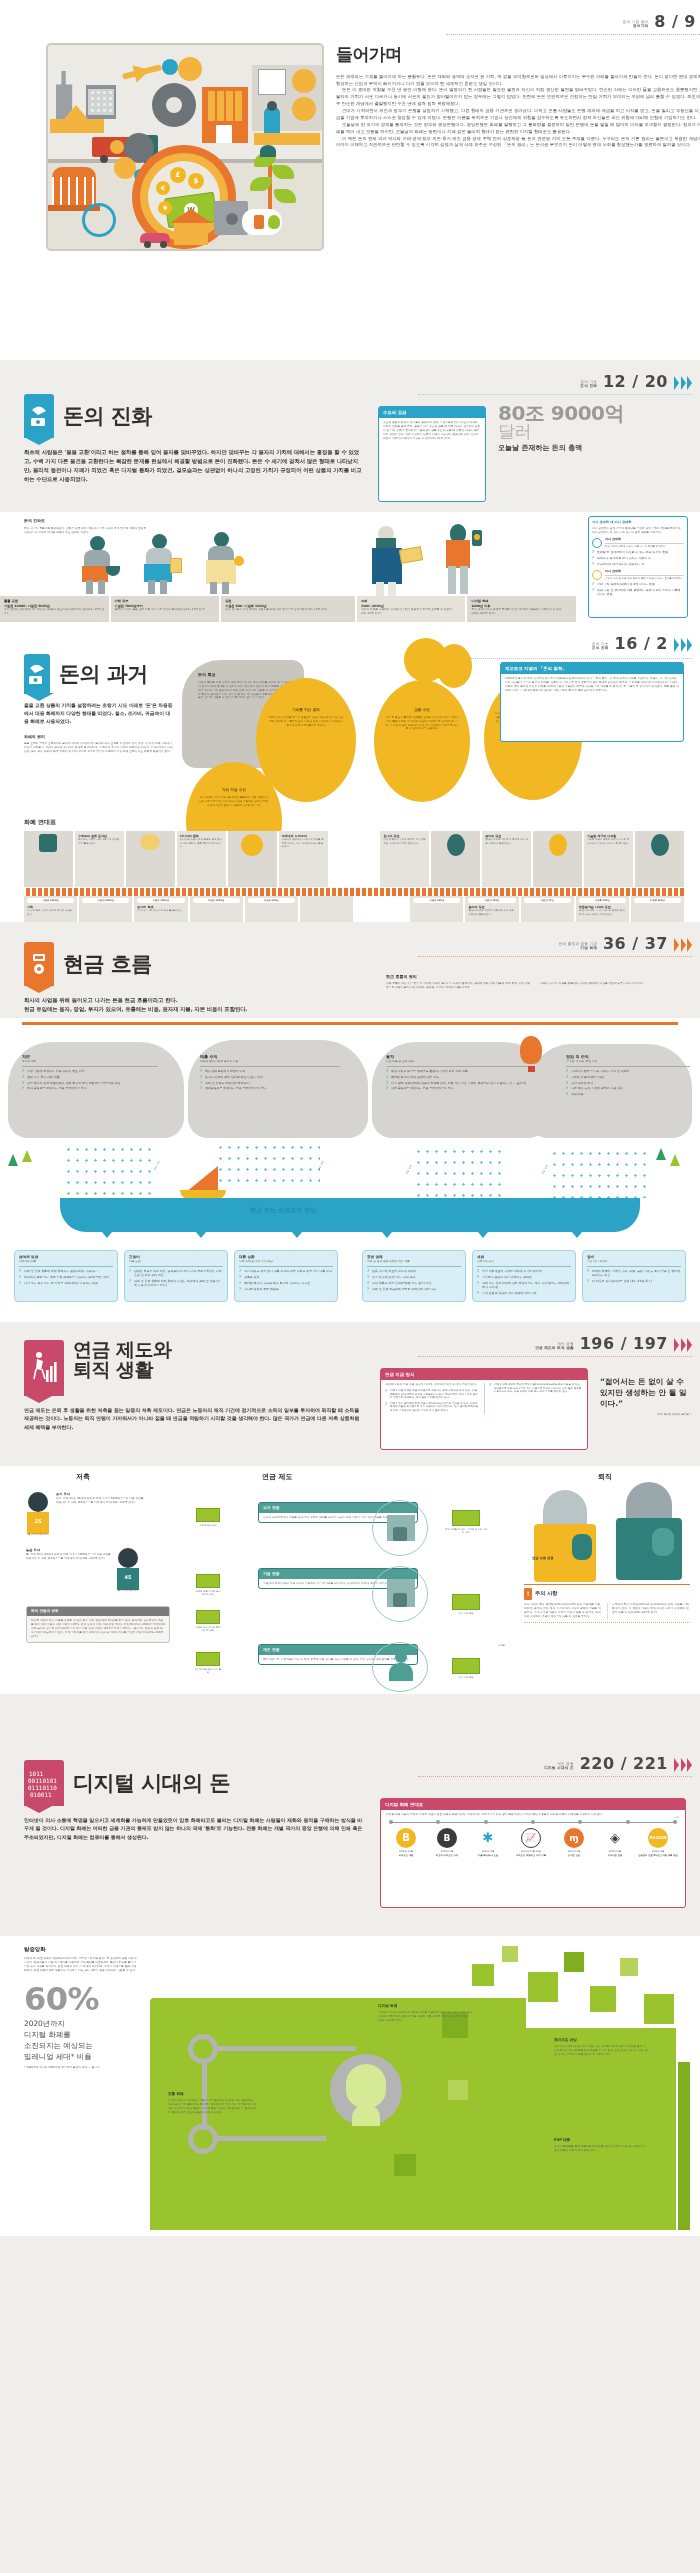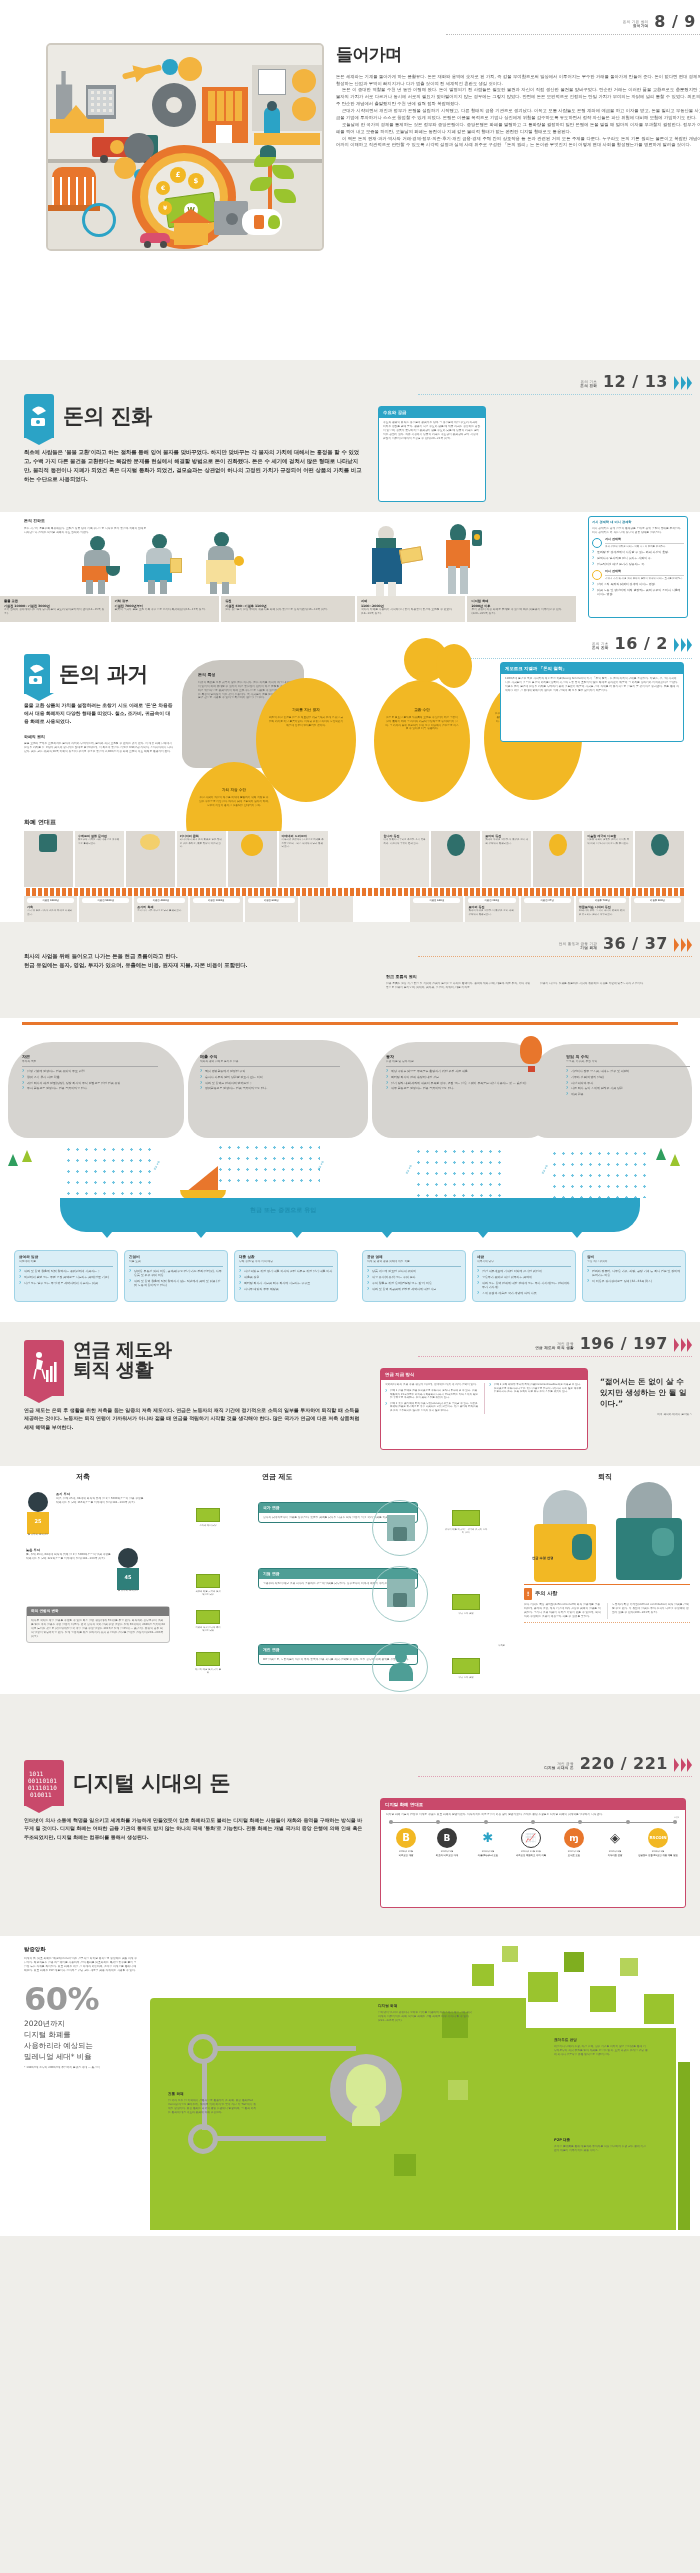--- a/index.html
+++ b/index.html
@@ -172,21 +172,21 @@
     <p class="body-txt" style="text-indent:6px;">이 책은 돈의 현재·과거·역사와 거래·경제·정부·의존·후기·개인 금융·경제 주체 간의 상호작용 등 돈과 관련된 거의 모든 주제를 다룬다. 누구라도 돈의 기본 원리는 물론이고 복잡한 개념이나 신조어까지 이해하고 직관적으로 판단할 수 있도록 시각적 설명과 실제 사례 위주로 구성한 『돈의 원리』는 돈이란 무엇인지 돈이 어떻게 현대 사회를 형성했는가를 명료하게 알려줄 것이다.</p>
   </div>
 </div>
 
 <div class="spread" style="height:262px;background:#efeeea;">
   <div class="runhead">
     <div class="kicker">
       <div>돈의 기초</div>
       <div style="font-weight:700;color:#4a4a4a">돈의 진화</div>
     </div>
-    <div class="pageno">12 / 13</div>
+    <div class="pageno">12 / 20</div>
     <div class="chev">
         <i></i>
         <i></i>
         <i></i>
       </div>
   </div>
   <div class="rule-dot" style="top:34px;width:274px;"></div>
 
   <div style="position:absolute;left:24px;top:34px;width:340px;">
     <div class="sec-head">
@@ -198,20 +198,25 @@
         </svg>
       </div>
       <div class="sec-title">돈의 진화</div>
     </div>
     <div class="sec-lede" style="margin-top:10px;">최초에 사람들은 '물물 교환'이라고 하는 절차를 통해 잉여 물자를 맞바꾸었다. 하지만 맞바꾸는 각 물자의 가치에 대해서는 흥정을 할 수 있었고, 수백 가지 다른 물건을 교환한다는 복잡한 문제를 현실에서 해결할 방법으로 돈이 진화했다. 돈은 수 세기에 걸쳐서 많은 형태로 나타났지만, 물리적 동전이나 지폐가 되었건 혹은 디지털 통화가 되었건, 겉모습과는 상관없이 하나의 고정된 가치가 규정되어 어떤 상품의 가치를 비교하는 수단으로 사용되었다.</div>
   </div>
 
   <div class="callout" style="position:absolute;left:378px;top:46px;width:108px;height:96px;">
     <div class="cap">수요와 공급</div>
     <div class="txt micro">수요와 공급의 법칙은 생산물의 공급되는 양과 그 생산물에 대한 수요가 가격에 미치는 영향을 말해 준다. 공급이 적고 수요가 많을 때 제품 가격은 상승하는 경향이 있으며, 상품이 풍부하지만 공급량이 많을 수요가 낮을 때 상품의 가격은 떨어지는 경향이 있다. 자유 시장에서 상품의 가격은 수요량이 공급량과 같이 시장의 균형이 이루어질 때까지 조정될 수 있다(20~21쪽 참조).</div>
+  </div>
+  <div style="position:absolute;left:498px;top:44px;width:190px;">
+    <div class="bigstat">80조 9000억</div>
+    <div class="bigstat unit" style="font-size:17px;font-weight:400;color:#b4b4b4;line-height:1;">달러</div>
+    <div class="bigstat-cap">오늘날 존재하는 돈의 총액</div>
   </div>
 
   <div style="position:absolute;left:0;top:152px;width:700px;height:110px;background:#fff;">
     <div style="position:absolute;left:24px;top:6px;width:124px;">
       <div class="lbl">돈의 진화도</div>
       <div class="micro" style="margin-top:3px;">돈은 시간이 흐를수록 복잡해졌다. 교환한 상품 양의 기록 수단으로 시작된 돈이 동전과 지폐의 형태로 나타났으나 현재는 디지털 화폐가 주요 형태가 되었다.</div>
     </div>
 
     <div style="position:absolute;left:78px;top:24px;width:46px;height:58px;">
       <div style="position:absolute;left:12px;top:0;width:15px;height:15px;border-radius:50%;background:#2f6f6b;"></div>
@@ -492,20 +497,31 @@
     <div class="pageno">36 / 37</div>
     <div class="chev">
         <i style="border-left-color:#e8762c"></i>
         <i style="border-left-color:#e8762c"></i>
         <i style="border-left-color:#e8762c"></i>
       </div>
   </div>
   <div class="rule-dot" style="top:34px;width:274px;border-color:#e8a878;"></div>
 
   <div style="position:absolute;left:24px;top:20px;width:340px;">
+    <div class="sec-head">
+      <div class="badge" style="background:#e8762c;color:#e8762c;">
+        <svg width="18" height="30" viewBox="0 0 18 30" aria-hidden="true">
+          <rect x="3" y="5" width="12" height="7" rx="1" fill="#fff"></rect>
+            <rect x="5" y="7" width="8" height="3" fill="#e8762c"></rect>
+          <circle cx="9" cy="20" r="5" fill="#fff"></circle>
+            <circle cx="9" cy="20" r="2" fill="#e8762c"></circle>
+        </svg>
+      </div>
+      <div class="sec-title">현금 흐름</div>
+    </div>
     <div class="sec-lede" style="margin-top:10px;">회사의 사업을 위해 들어오고 나가는 돈을 현금 흐름이라고 한다.</div>
     <div class="sec-lede">현금 유입에는 융자, 영업, 투자가 있으며, 유출에는 비용, 원자재 지불, 자본 비용이 포함된다.</div>
   </div>
 
   <div style="position:absolute;left:386px;top:52px;width:300px;">
     <div class="lbl-sm" style="font-size:4px;">현금 흐름의 원리</div>
     <div style="display:flex;gap:8px;margin-top:2px;">
       <div class="micro" style="flex:1;">현금 흐름은 일정 기간 동안 한 기업에 현금이 들어오고 나가는 총액이다. 용역과 재화 판매, 대출과 자본 투자, 기타 수입 등으로 현금이 들어오며, 임대비, 급자금, 인건비, 자재비, 대출 이자로</div>
       <div class="micro" style="flex:1;">현금이 나간다. 현금을 유출하는 시점과 유입하는 시점을 어떻게 맞추느냐가 관건이다.</div>
     </div>
@@ -930,21 +946,21 @@
   </div>
 
   <div style="position:absolute;left:0;top:194px;width:700px;height:300px;background:#fff;">
     <div style="position:absolute;left:24px;top:10px;width:114px;">
       <div class="lbl" style="font-size:5.4px;">탈중앙화</div>
       <div class="micro" style="margin-top:3px;">미래의 돈, 암호 화폐는 '채굴자(miner)'라는 전문적인 디지털 방식으로 생성하는 금융 거래 수단이다. 채굴자들은 전용 하드웨어를 사용하여 전자 통화를 암호화하는 복잡한 함수를 풀어 보안성 높은 거래를 처리한다. 암호 화폐는 개인 간 거래가 가능하며, 온라인 거래소를 통해서 매매된다. 암호 화폐는 P2P 대출이나 크라우드 펀딩 같은 새로운 금융 거래에도 사용할 수 있다.</div>
       <div class="bigstat" style="font-size:32px;margin-top:12px;">60%</div>
       <div style="font-size:7.4px;color:#4a4a4a;line-height:1.5;margin-top:3px;">
         <div>2020년까지</div>
         <div>디지털 화폐를</div>
-        <div>사용하리라 예상되는</div>
+        <div>소진되지는 예상되는</div>
         <div>밀레니얼 세대* 비율</div>
       </div>
       <div class="micro" style="margin-top:4px;padding-left:8px;text-indent:-8px;">*  1980년대 초부터 2000년대 후반까지 출생한 세대 — 옮긴이</div>
     </div>
 
     <div style="position:absolute;left:150px;top:6px;width:540px;height:288px;">
       <div style="position:absolute;left:0;top:56px;width:376px;height:232px;background:#9ac42e;border-radius:4px 0 0 0;"></div>
       <div style="position:absolute;left:322px;top:22px;width:22px;height:22px;background:#9ac42e;"></div>
       <div style="position:absolute;left:352px;top:4px;width:16px;height:16px;background:#b5d35a;"></div>
       <div style="position:absolute;left:378px;top:30px;width:30px;height:30px;background:#9ac42e;"></div>

